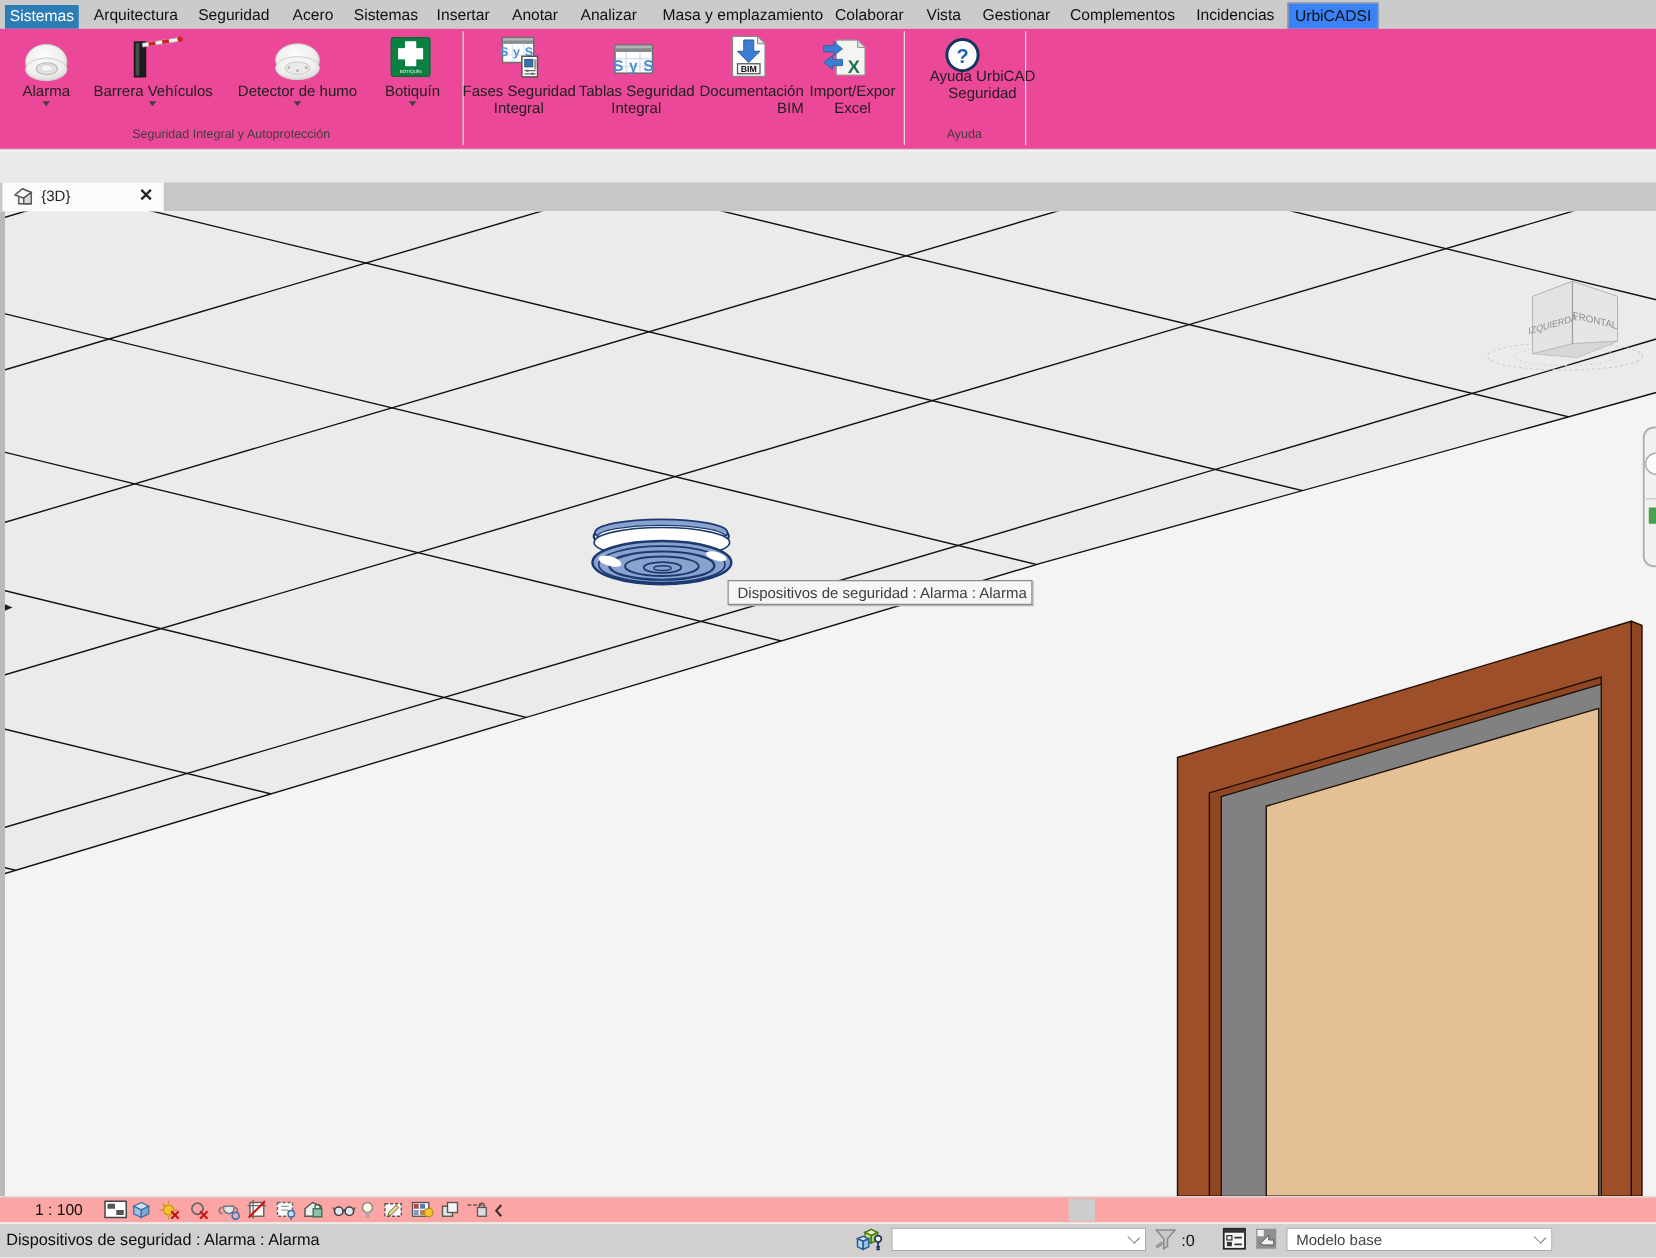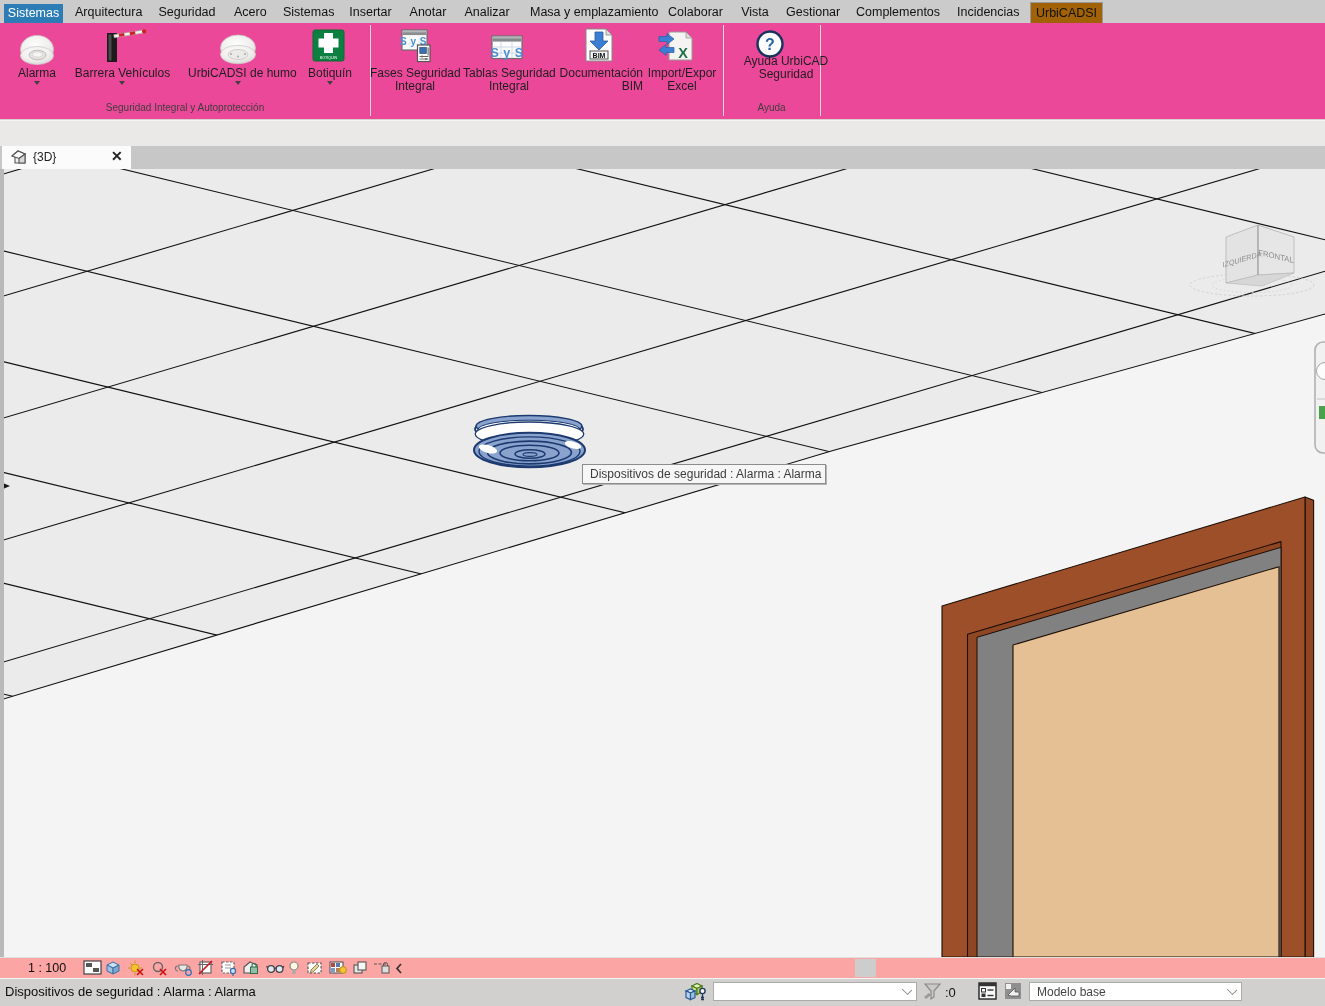--- a/index.html
+++ b/index.html
@@ -3,21 +3,21 @@
 <meta charset="utf-8">
 <style>
   * { margin:0; padding:0; box-sizing:border-box; }
   html,body { width:1325px; height:1006px; overflow:hidden; }
   body { font-family:"Liberation Sans", sans-serif; position:relative; background:#f5f5f5; }
 
   
   #menubar { position:absolute; left:0; top:0; width:1325px; height:23px; background:#cbcbcb; }
   .mtab { position:absolute; top:0; height:23px; line-height:24px; font-size:12.5px; color:#111; text-align:center; white-space:nowrap; }
   #tab-archivo { left:4px; width:59px; background:#2c7cb6; color:#fff; top:4px; height:19px; line-height:19px; }
-  #tab-urbi { background:#a16207; border:1px solid #9a9a9a; border-bottom:none; top:2px; height:21px; line-height:21px; }
+  #tab-urbi { background:#3b82f6; border:1px solid #9a9a9a; border-bottom:none; top:2px; height:21px; line-height:21px; }
 
   
   #ribbon { position:absolute; left:0; top:23px; width:1325px; height:97px; background:#ec4899; border-bottom:1px solid #d5d2ce; }
   .rsep { position:absolute; top:2px; width:1px; height:91px; background:#dddad6; }
   .rlabel { position:absolute; top:79px; font-size:10px; color:#3e3e3e; text-align:center; white-space:nowrap; }
   .btnlabel { position:absolute; font-size:12px; color:#1e1e1e; text-align:center; white-space:nowrap; line-height:13px; }
   .drop { position:absolute; width:0; height:0; border-left:3.5px solid transparent; border-right:3.5px solid transparent; border-top:4px solid #404040; }
 
   
   #strip { position:absolute; left:0; top:121px; width:1325px; height:25px; background:#eae9e7; }
@@ -163,21 +163,21 @@
     </g>
 
     <g>
       <circle cx="770" cy="21" r="12.5" fill="#fdfdfd" stroke="#17335f" stroke-width="2.4"></circle>
       <text x="770" y="27" font-size="16" fill="#2862a8" text-anchor="middle" font-family="Liberation Sans, sans-serif" font-weight="bold">?</text>
     </g>
   </svg>
 
   <div class="btnlabel" style="left:7px;   top:44px; width:60px;">Alarma</div>
   <div class="btnlabel" style="left:72px;  top:44px; width:101px;">Barrera Vehículos</div>
-  <div class="btnlabel" style="left:188px; top:44px; width:100px;">UrbiCADSI de humo</div>
+  <div class="btnlabel" style="left:188px; top:44px; width:100px;">Detector de humo</div>
   <div class="btnlabel" style="left:300px; top:44px; width:60px;">Botiquín</div>
   <div class="drop" style="left:33.5px; top:58px;"></div>
   <div class="drop" style="left:119px;  top:58px;"></div>
   <div class="drop" style="left:234.5px;top:58px;"></div>
   <div class="drop" style="left:326.5px;top:58px;"></div>
 
   <div class="btnlabel" style="left:370px; top:44px; width:90px;">Fases Seguridad<br>Integral</div>
   <div class="btnlabel" style="left:463px; top:44px; width:92px;">Tablas Seguridad<br>Integral</div>
   <div class="btnlabel" style="left:556px; top:44px; width:87px;text-align:right;">Documentación<br>BIM</div>
   <div class="btnlabel" style="left:645px; top:44px; width:74px;">Import/Expor<br>Excel</div>

